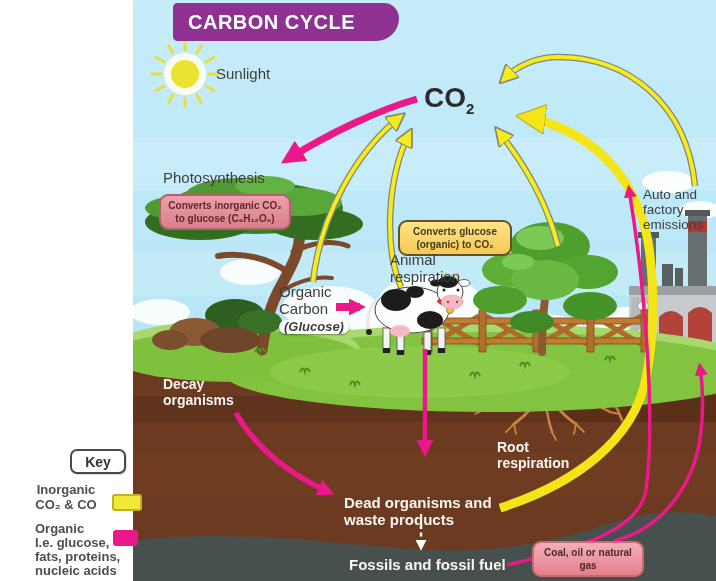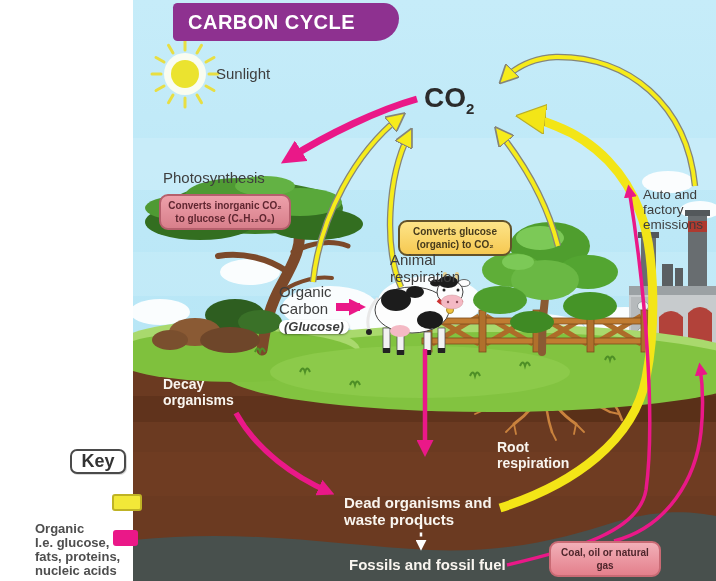--- a/index.html
+++ b/index.html
@@ -12,27 +12,27 @@
           color:#fff;font-weight:700;font-size:20px;letter-spacing:.5px;display:flex;
           align-items:center;padding-left:15px;border-radius:6px 20px 30px 6px;box-sizing:border-box;margin-left:40px;}
   .co2{position:absolute;left:424px;top:82px;color:#2b2b2b;font-weight:700;font-size:28px;}
   .co2 sub{font-size:15px;}
   .note{position:absolute;border-radius:9px;text-align:center;font-size:10px;line-height:1.3;
         padding:3px 4px;box-sizing:border-box;font-weight:700;}
   .note.pink{left:159px;top:194px;width:132px;background:linear-gradient(#eda0aa,#d87f8b);
              border:2px solid #b55f6c;color:#5f2630;}
   .note.yellow{left:398px;top:220px;width:114px;background:linear-gradient(#fde488,#f6c952);
                border:2px solid #62522a;color:#463a1c;}
-  .note.coal{left:549px;top:541px;width:112px;background:linear-gradient(#f2b0b8,#e4808c);
+  .note.coal{left:532px;top:541px;width:112px;background:linear-gradient(#f2b0b8,#e4808c);
              border:2px solid #c96a74;color:#4f262c;}
   .pill{display:inline-block;background:#fff;border-radius:8px;padding:0 5px;font-style:italic;
         font-weight:700;font-size:13px;box-shadow:0 1px 2px rgba(0,0,0,.35);}
   .key-box{position:absolute;left:70px;top:449px;width:52px;height:21px;border:2px solid #4a4a4a;
            border-radius:7px;background:#fff;display:flex;align-items:center;justify-content:center;
-           font-weight:700;font-size:18px;color:#333;box-shadow:1px 1px 0 rgba(0,0,0,.15);}
+           font-weight:700;font-size:14px;color:#333;box-shadow:1px 1px 0 rgba(0,0,0,.15);}
   .key-inorg{position:absolute;left:24px;top:483px;width:84px;text-align:center;font-size:13px;
              font-weight:700;color:#4e4e4e;line-height:1.12;}
   .key-org{position:absolute;left:35px;top:522px;font-size:13px;font-weight:700;color:#4e4e4e;
            line-height:1.08;text-align:left;}
   .swatch{position:absolute;border-radius:3px;}
   .swatch.yellow{left:112px;top:494px;width:26px;height:13px;background:#f2e838;border:2px solid #bfb325;}
   .swatch.pink{left:113px;top:530px;width:25px;height:16px;background:#ea1888;}
 </style>
 </head>
 <body>
@@ -332,20 +332,24 @@
 <div class="lbl white" style="left:349px;top:557px;width:160px">Fossils and fossil fuel</div>
 
 <div class="note coal">
   <div>Coal, oil or natural</div>
   <div>gas</div>
 </div>
 
 <div class="key-box">
   <span>Key</span>
 </div>
+<div class="key-inorg">
+  <div>Inorganic</div>
+  <div>CO₂ &amp; CO</div>
+</div>
 <div class="swatch yellow"></div>
 <div class="key-org">
   <div>Organic</div>
   <div>I.e. glucose,</div>
   <div>fats, proteins,</div>
   <div>nucleic acids</div>
 </div>
 <div class="swatch pink"></div>
 
 </div>

